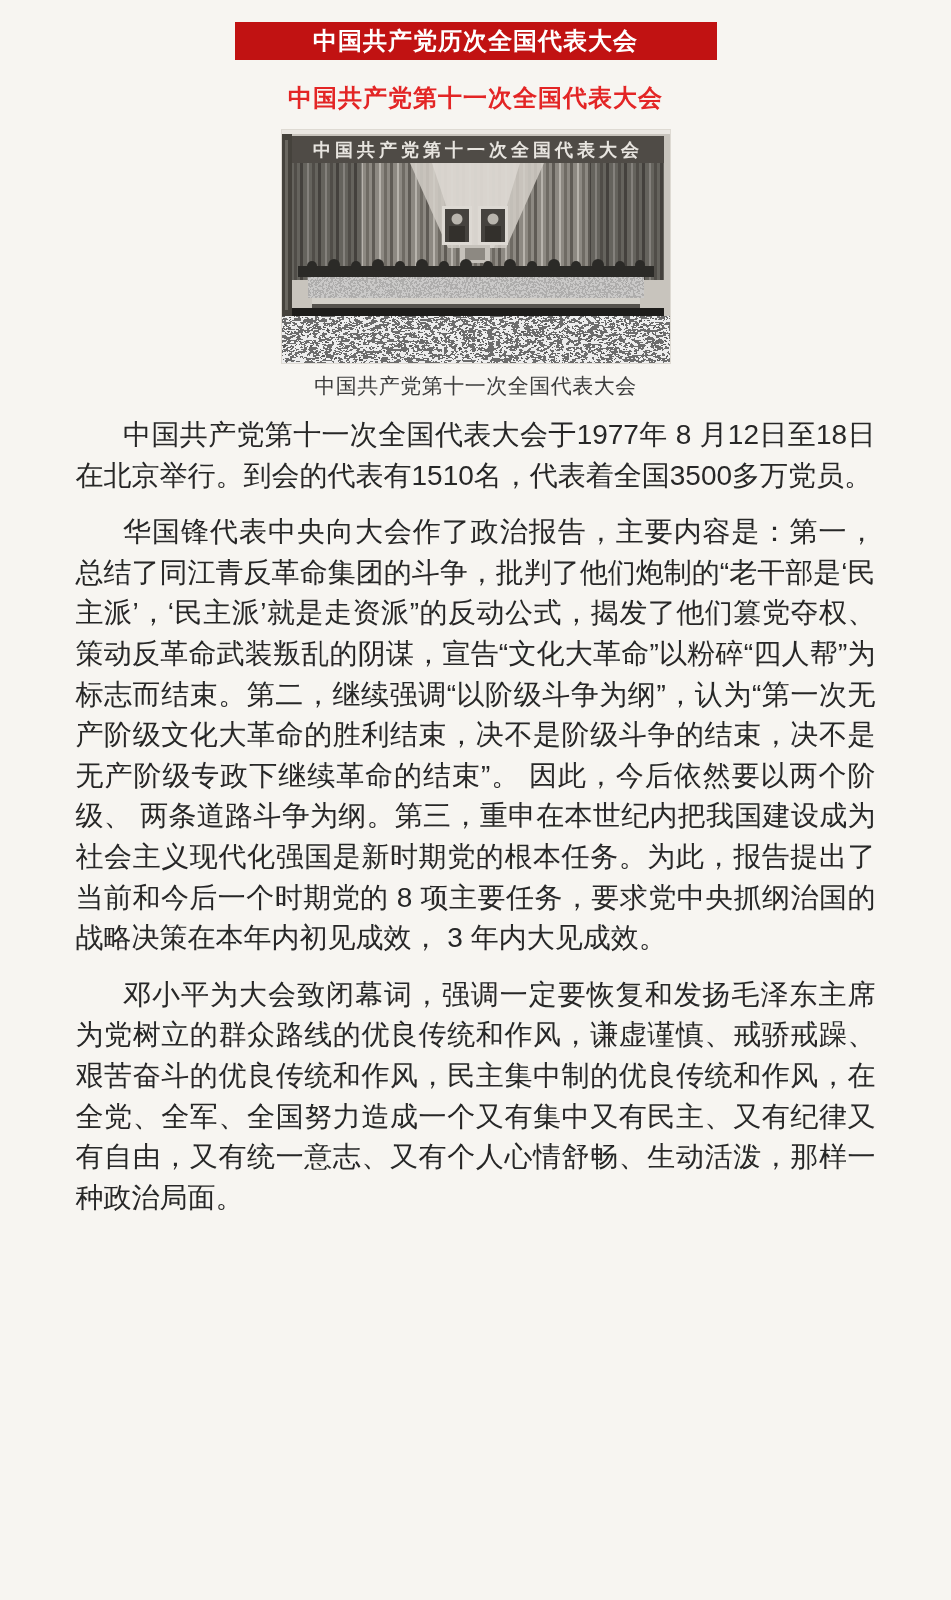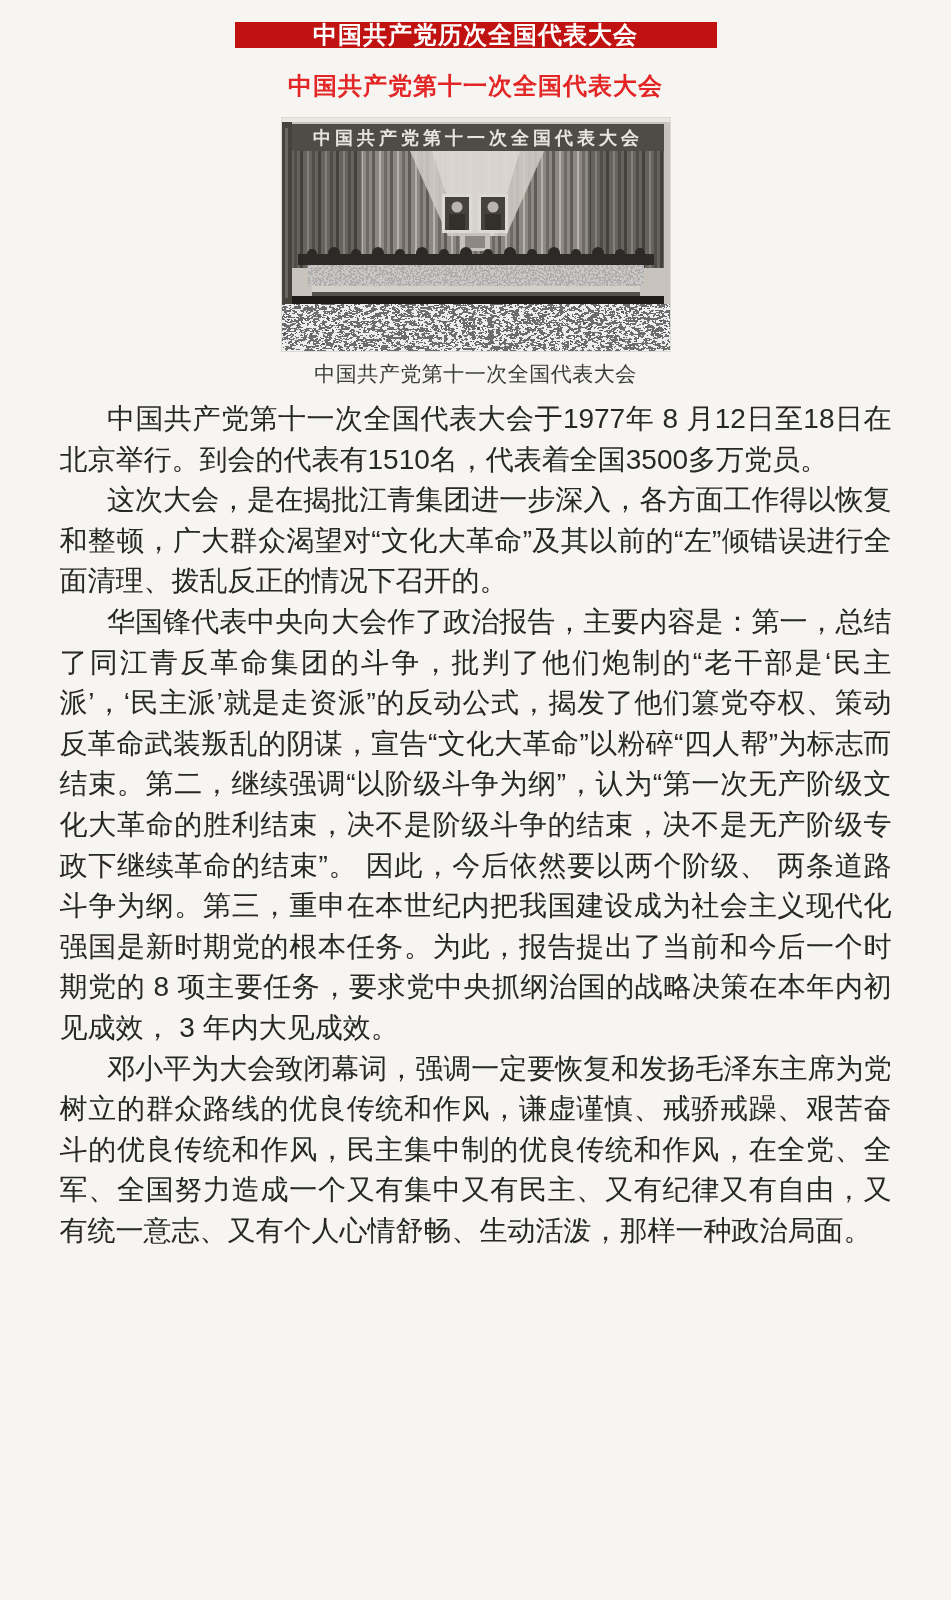--- a/index.html
+++ b/index.html
@@ -4,21 +4,21 @@
 <style>
   html,body{margin:0;padding:0;}
   body{
     width:951px;height:1600px;
     background:#f7f5f1;
     font-family:"Liberation Sans",sans-serif;
     overflow:hidden;
     position:relative;
   }
   .banner{
-    width:482px;height:26px;
+    width:482px;height:38px;
     margin:22px auto 0;
     background:#c11212;
     color:#fff;
     font-size:24px;font-weight:bold;
     display:flex;align-items:center;justify-content:center;
     letter-spacing:1px;
   }
   .subtitle{
     margin-top:23px;
     text-align:center;
@@ -43,21 +43,21 @@
   }
   .article{
     width:832px;
     margin:12px auto 0;
     font-size:28px;
     line-height:40.6px;
     color:#272727;
     text-align:justify;
   }
   .article p{
-    margin:0;
+    margin:16px;
     text-indent:1.7em;
   }
 </style>
 </head>
 <body>
 
 <div class="banner">
   <span>中国共产党历次全国代表大会</span>
 </div>
 
@@ -152,16 +152,15 @@
 
     <rect x="0" y="186" width="388" height="47" fill="#4a4742"></rect>
     <rect x="0" y="186" width="388" height="47" filter="url(#crowd)"></rect>
   </svg>
 </div>
 
 <div class="caption">中国共产党第十一次全国代表大会</div>
 
 <div class="article">
     <p>中国共产党第十一次全国代表大会于1977年 8 月12日至18日在北京举行。到会的代表有1510名，代表着全国3500多万党员。</p>
-    <p>这次大会，是在揭批江青集团进一步深入，各方面工作得以恢复和整顿，广大群众渴望对“文化大革命”及其以前的“左”倾错误进行全面清理、拨乱反正的情况下召开的。</p>
     <p>华国锋代表中央向大会作了政治报告，主要内容是：第一，总结了同江青反革命集团的斗争，批判了他们炮制的“老干部是‘民主派’，‘民主派’就是走资派”的反动公式，揭发了他们篡党夺权、策动反革命武装叛乱的阴谋，宣告“文化大革命”以粉碎“四人帮”为标志而结束。第二，继续强调“以阶级斗争为纲”，认为“第一次无产阶级文化大革命的胜利结束，决不是阶级斗争的结束，决不是无产阶级专政下继续革命的结束”。 因此，今后依然要以两个阶级、 两条道路斗争为纲。第三，重申在本世纪内把我国建设成为社会主义现代化强国是新时期党的根本任务。为此，报告提出了当前和今后一个时期党的 8 项主要任务，要求党中央抓纲治国的战略决策在本年内初见成效， 3 年内大见成效。</p>
     <p>邓小平为大会致闭幕词，强调一定要恢复和发扬毛泽东主席为党树立的群众路线的优良传统和作风，谦虚谨慎、戒骄戒躁、艰苦奋斗的优良传统和作风，民主集中制的优良传统和作风，在全党、全军、全国努力造成一个又有集中又有民主、又有纪律又有自由，又有统一意志、又有个人心情舒畅、生动活泼，那样一种政治局面。</p>
   </div>
 
 </body></html>

